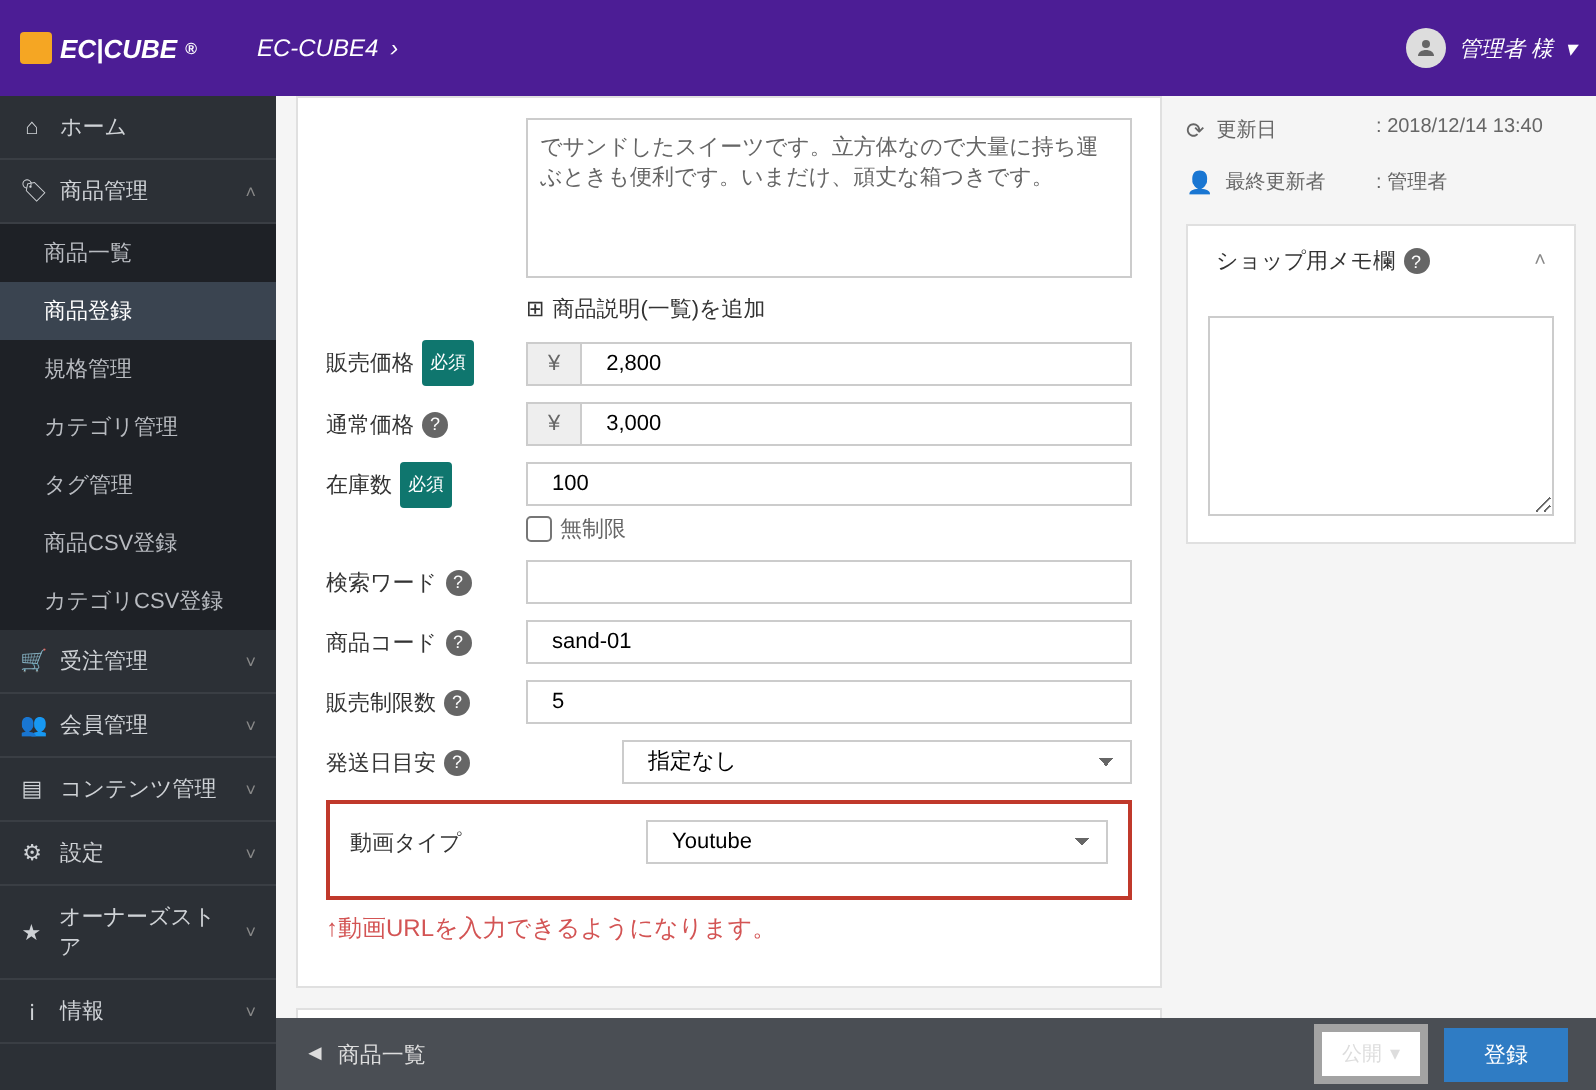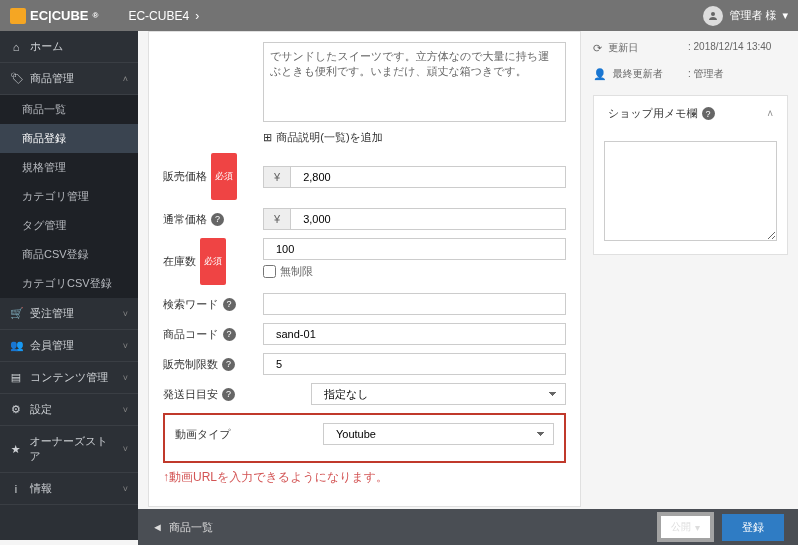--- a/index.html
+++ b/index.html
@@ -1,17 +1,17 @@
 <!DOCTYPE html>
 <html><head>
 <meta charset="utf-8">
 <style>
 * { margin: 0; padding: 0; box-sizing: border-box; font-family: "Hiragino Kaku Gothic Pro", "メイリオ", sans-serif; }
 body { background: #f5f5f5; font-size: 12px; color: #333; width: 798px; height: 545px; overflow: hidden; position: relative; }
-.topbar { height: 31px; background: #737373; display: flex; align-items: center; padding: 0 10px; color: #fff; }
+.topbar { height: 48px; background: #4c1d95; display: flex; align-items: center; padding: 0 10px; color: #fff; font-style: italic; }
 .logo { display: flex; align-items: center; gap: 4px; font-weight: bold; font-size: 13px; }
 .logo-icon { width: 16px; height: 16px; background: #f5a623; border-radius: 2px; display: inline-block; }
 .site-name { margin-left: 30px; font-size: 12px; display: flex; align-items: center; gap: 6px; }
 .chev { font-size: 12px; }
 .topbar-right { margin-left: auto; display: flex; align-items: center; gap: 6px; font-size: 11px; }
 .avatar { width: 20px; height: 20px; background: #ddd; border-radius: 50%; display: flex; align-items: center; justify-content: center; color: #555; }
 .layout { display: flex; height: calc(100% - 36px); }
 .sidebar { width: 138px; background: #2c3036; color: #cfd2d6; display: flex; flex-direction: column; font-size: 11px; }
 .side-item { padding: 8px 10px; display: flex; align-items: center; gap: 8px; border-bottom: 1px solid #3a3e44; cursor: pointer; }
 .side-item .ic { width: 12px; text-align: center; font-size: 11px; }
@@ -22,21 +22,21 @@
 .main { flex: 1; overflow-y: auto; background: #f5f5f5; padding: 0 10px 40px 10px; position: relative; }
 .content-row { display: flex; gap: 12px; }
 .center-col { flex: 1; min-width: 0; }
 .right-col { width: 195px; flex-shrink: 0; }
 .panel { background: #fff; border: 1px solid #e0e0e0; margin-bottom: 10px; }
 .panel-body { padding: 10px 14px; }
 .desc-area { width: 100%; height: 80px; border: 1px solid #ccc; padding: 6px; font-size: 11px; color: #666; resize: none; font-family: inherit; }
 .add-desc { margin-top: 8px; font-size: 11px; color: #333; display: flex; align-items: center; gap: 4px; }
 .form-row { display: flex; align-items: center; margin-bottom: 8px; }
 .form-label { width: 100px; flex-shrink: 0; font-size: 11px; display: flex; align-items: center; gap: 4px; }
-.badge-req { background: #ef4444; color: #fff; font-size: 9px; padding: 17px 4px; border-radius: 2px; }
+.badge-req { background: #0f766e; color: #fff; font-size: 9px; padding: 5px 4px; border-radius: 2px; }
 .help-ic { width: 13px; height: 13px; border-radius: 50%; background: #666; color: #fff; font-size: 9px; display: inline-flex; align-items: center; justify-content: center; }
 .form-input { flex: 1; display: flex; gap: 0; }
 .input-group { display: flex; flex: 1; }
 .input-prefix { background: #eee; border: 1px solid #ccc; border-right: none; padding: 4px 10px; font-size: 11px; color: #666; display: flex; align-items: center; }
 input[type=text], select, textarea { border: 1px solid #ccc; padding: 4px 12px; font-size: 11px; width: 100%; font-family: inherit; }
 select { background: #fff; appearance: none; padding-right: 20px; background-image: linear-gradient(45deg, transparent 50%, #666 50%), linear-gradient(135deg, #666 50%, transparent 50%); background-position: calc(100% - 12px) center, calc(100% - 8px) center; background-size: 4px 4px; background-repeat: no-repeat; margin-left: 48px; }
 .checkbox-row { display: flex; align-items: center; gap: 4px; font-size: 11px; color: #666; margin-top: 4px; }
 .video-block { border: 2px solid #c0392b; padding: 8px 10px; margin: 4px 0; }
 .video-note { text-align: left; color: #d35454; font-size: 12px; margin: 6px 0 10px 0; }
 .accordion { background: #fff; border: 1px solid #e0e0e0; margin-bottom: 10px; }

